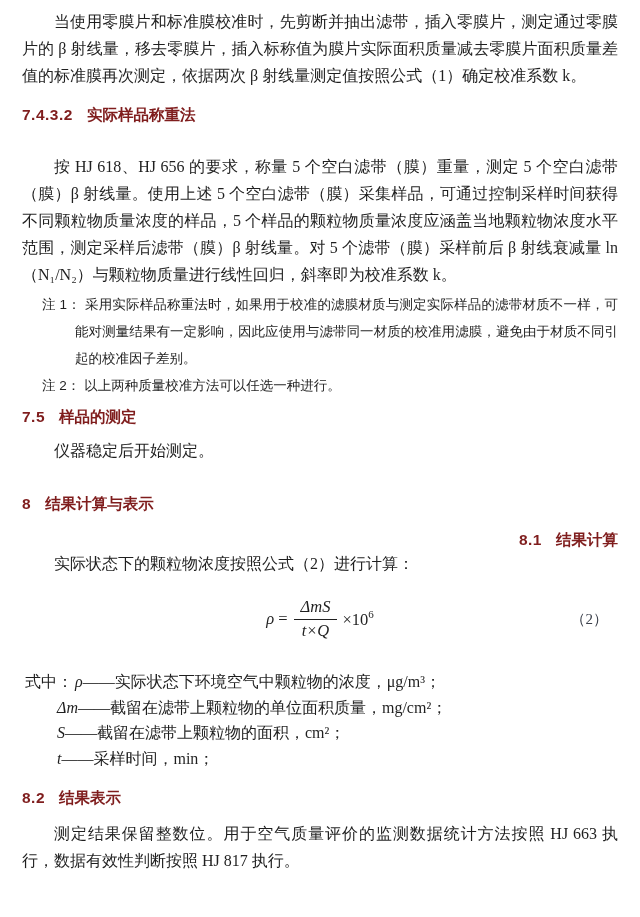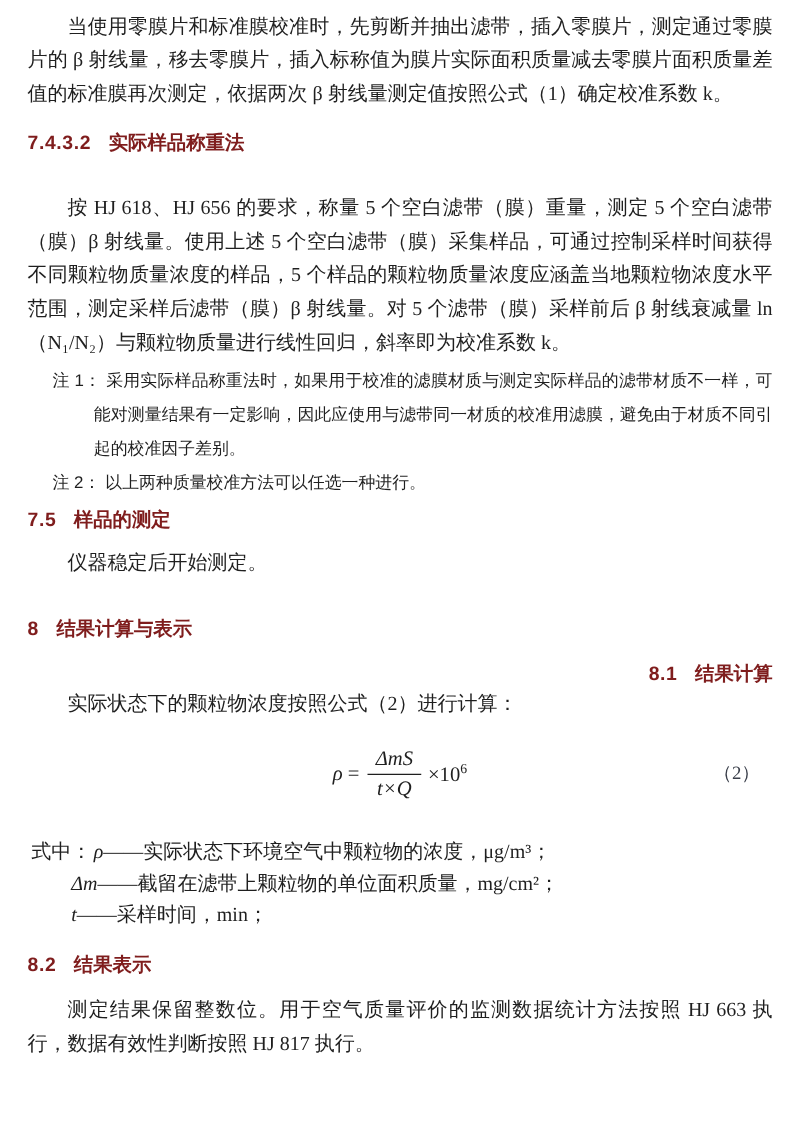--- a/index.html
+++ b/index.html
@@ -158,20 +158,23 @@
   </div>
 
   <div class="definitions">
     <div class="def-row first">
       <span class="where-label">式中：</span><span class="var">ρ</span><span>——</span><span>实际状态下环境空气中颗粒物的浓度，μg/m³；</span>
     </div>
     <div class="def-row">
       <span class="var">Δm</span><span>——</span><span>截留在滤带上颗粒物的单位面积质量，mg/cm²；</span>
     </div>
     <div class="def-row">
+      <span class="var">S</span><span>——</span><span>截留在滤带上颗粒物的面积，cm²；</span>
+    </div>
+    <div class="def-row">
       <span class="var">t</span><span>——</span><span>采样时间，min；</span>
     </div>
   </div>
 
   <h3 class="heading h-82">
     <span class="h-num">8.2</span>
     <span>结果表示</span>
   </h3>
 
   <p class="body-para p-82">测定结果保留整数位。用于空气质量评价的监测数据统计方法按照 HJ 663 执行，数据有效性判断按照 HJ 817 执行。</p>

